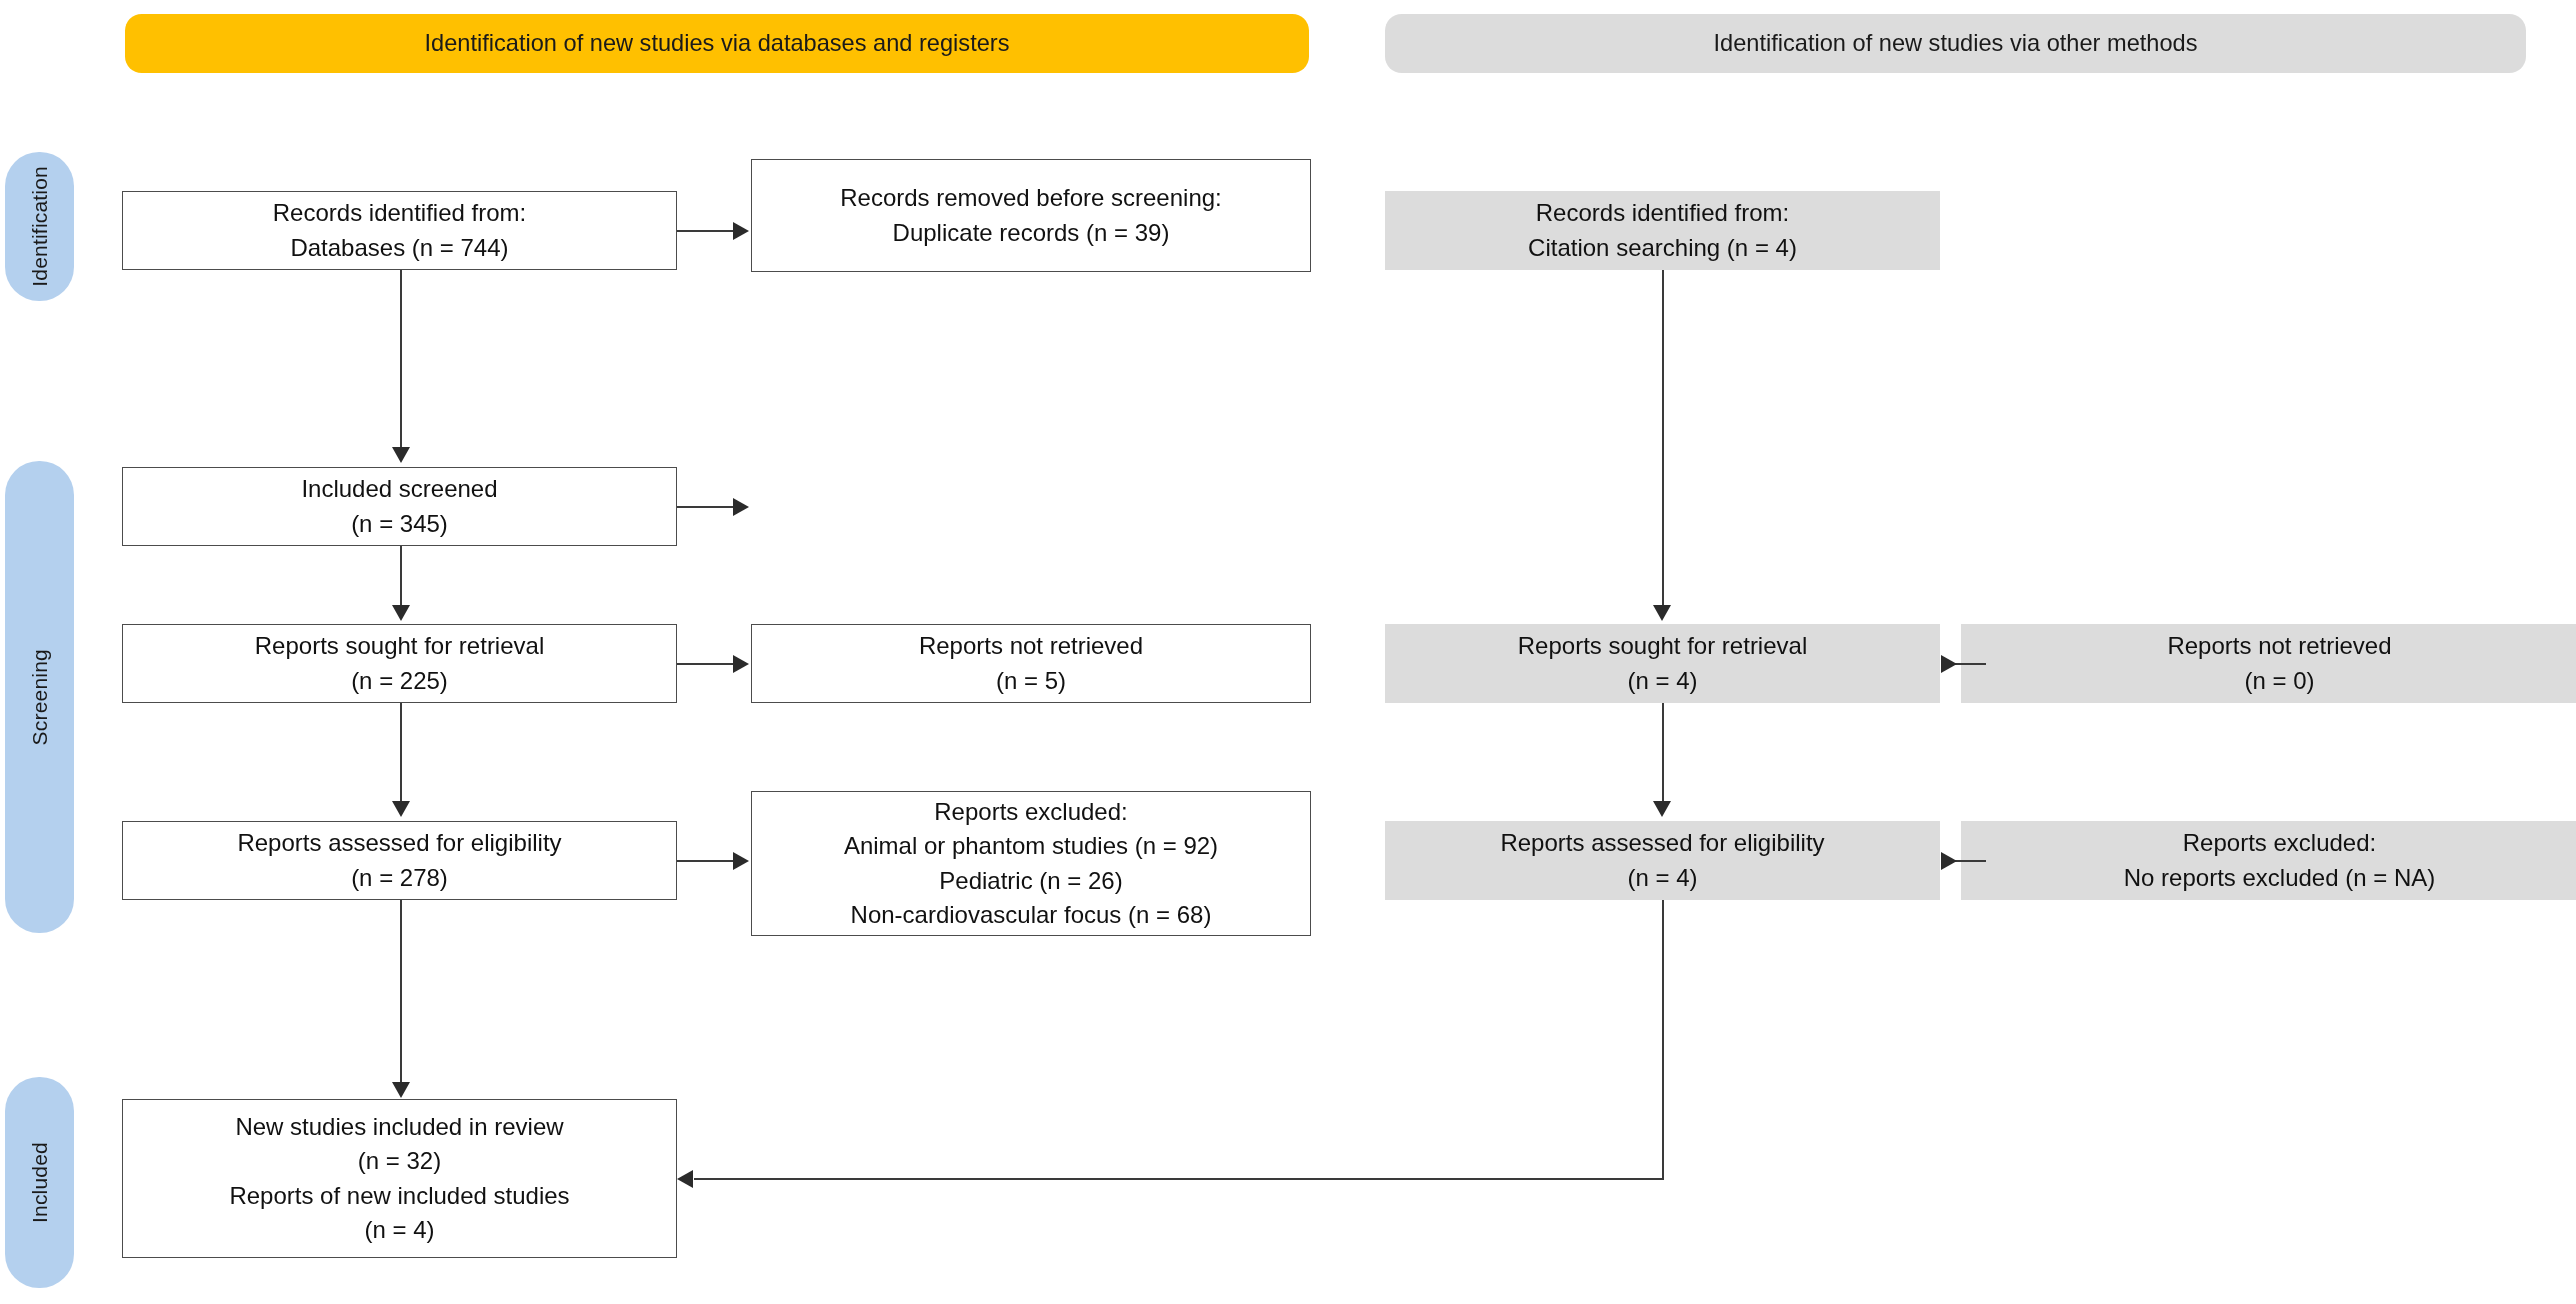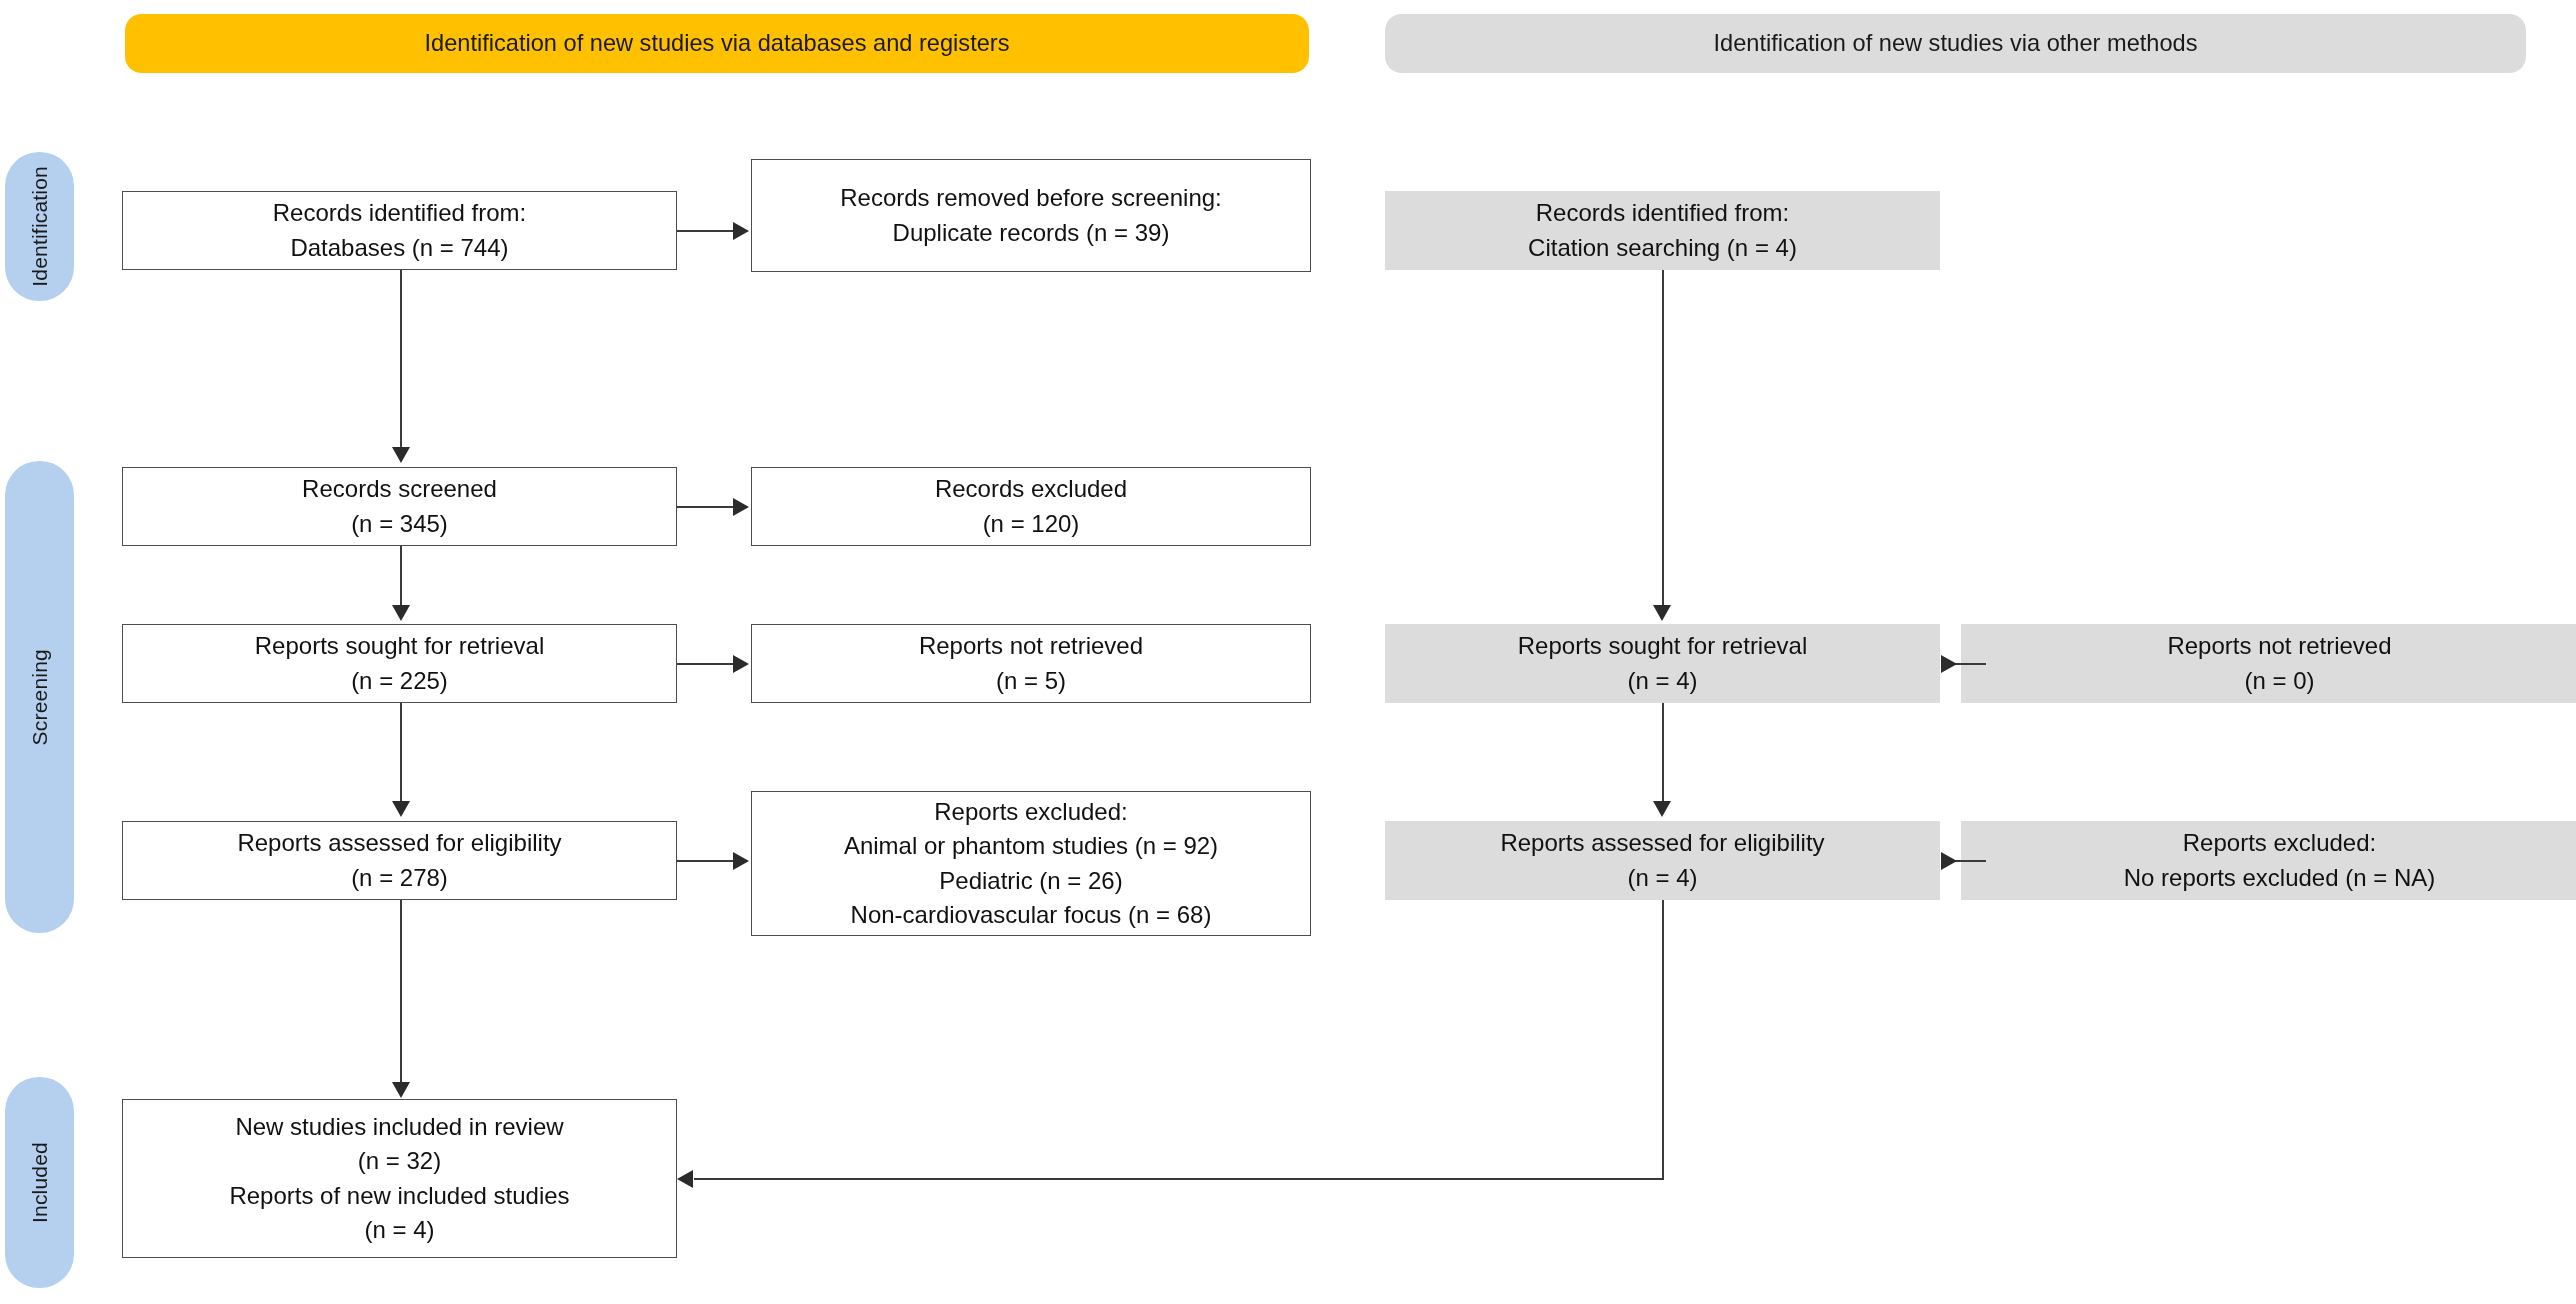--- a/index.html
+++ b/index.html
@@ -162,31 +162,25 @@
   </div>
 
   <div class="conn h" style="left:677px; top:230px; width:57px;"></div>
   <div class="arrowhead arrow-right" style="left:733px; top:222px;"></div>
 
   <div class="conn v" style="left:400px; top:270px; height:178px;"></div>
   <div class="arrowhead arrow-down" style="left:392px; top:447px;"></div>
 
   <div class="box white" style="left:122px; top:467px; width:555px; height:79px;">
     <div class="lines">
-      <div>Records screened</div>
+      <div>Included screened</div>
       <div>(n = 345)</div>
     </div>
   </div>
 
-  <div class="box white" style="left:751px; top:467px; width:560px; height:79px;">
-    <div class="lines">
-      <div>Records excluded</div>
-      <div>(n = 120)</div>
-    </div>
-  </div>
 
   <div class="conn h" style="left:677px; top:506px; width:57px;"></div>
   <div class="arrowhead arrow-right" style="left:733px; top:498px;"></div>
 
   <div class="conn v" style="left:400px; top:546px; height:60px;"></div>
   <div class="arrowhead arrow-down" style="left:392px; top:605px;"></div>
 
   <div class="box white" style="left:122px; top:624px; width:555px; height:79px;">
     <div class="lines">
       <div>Reports sought for retrieval</div>

